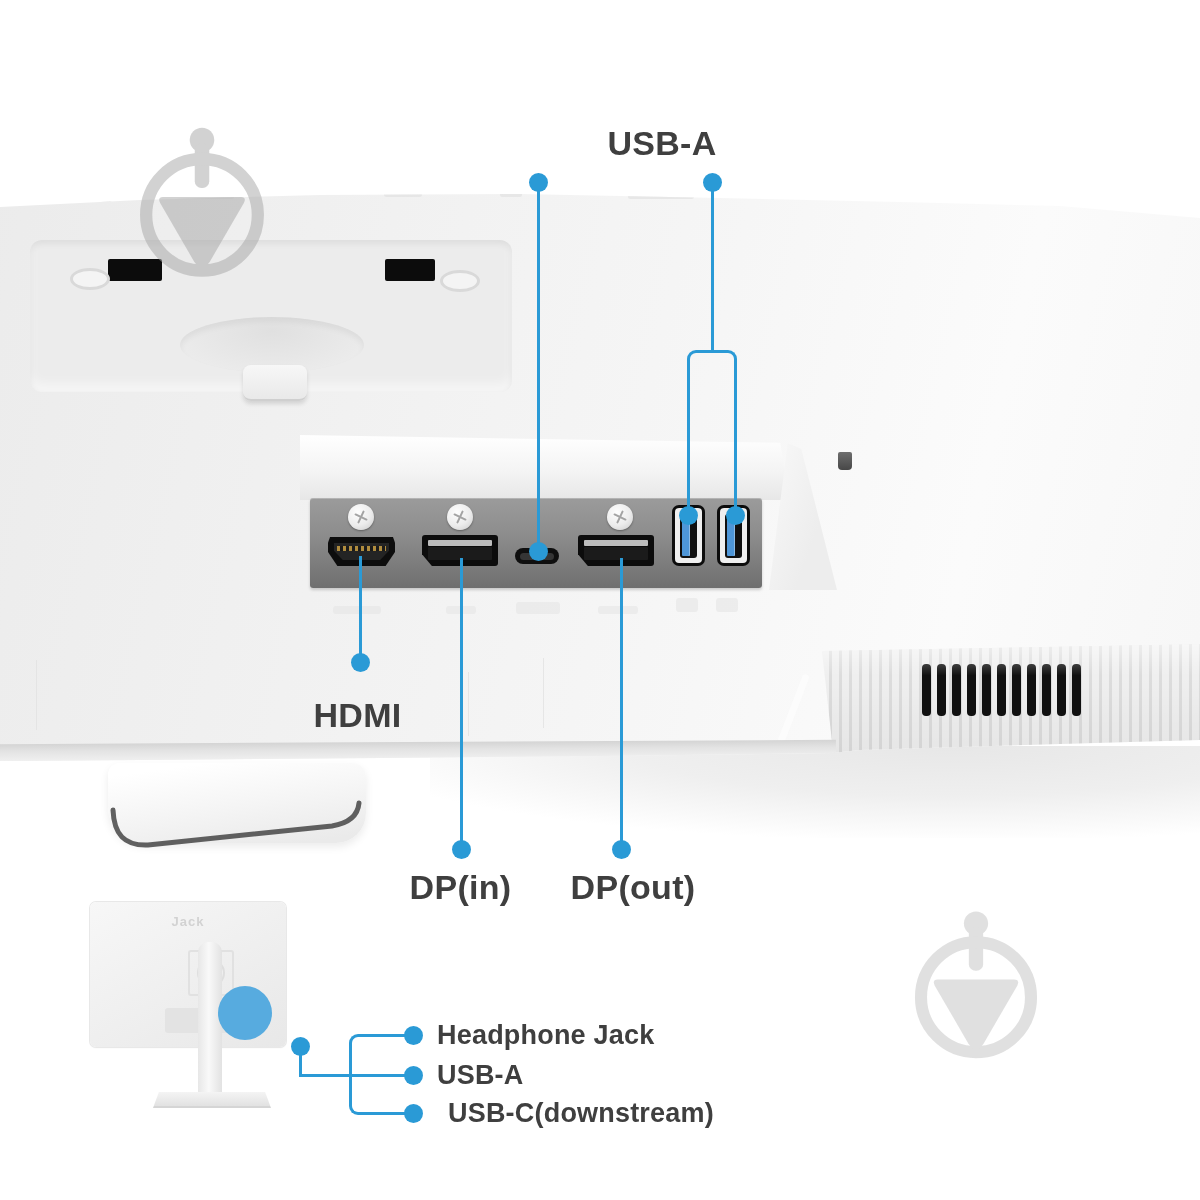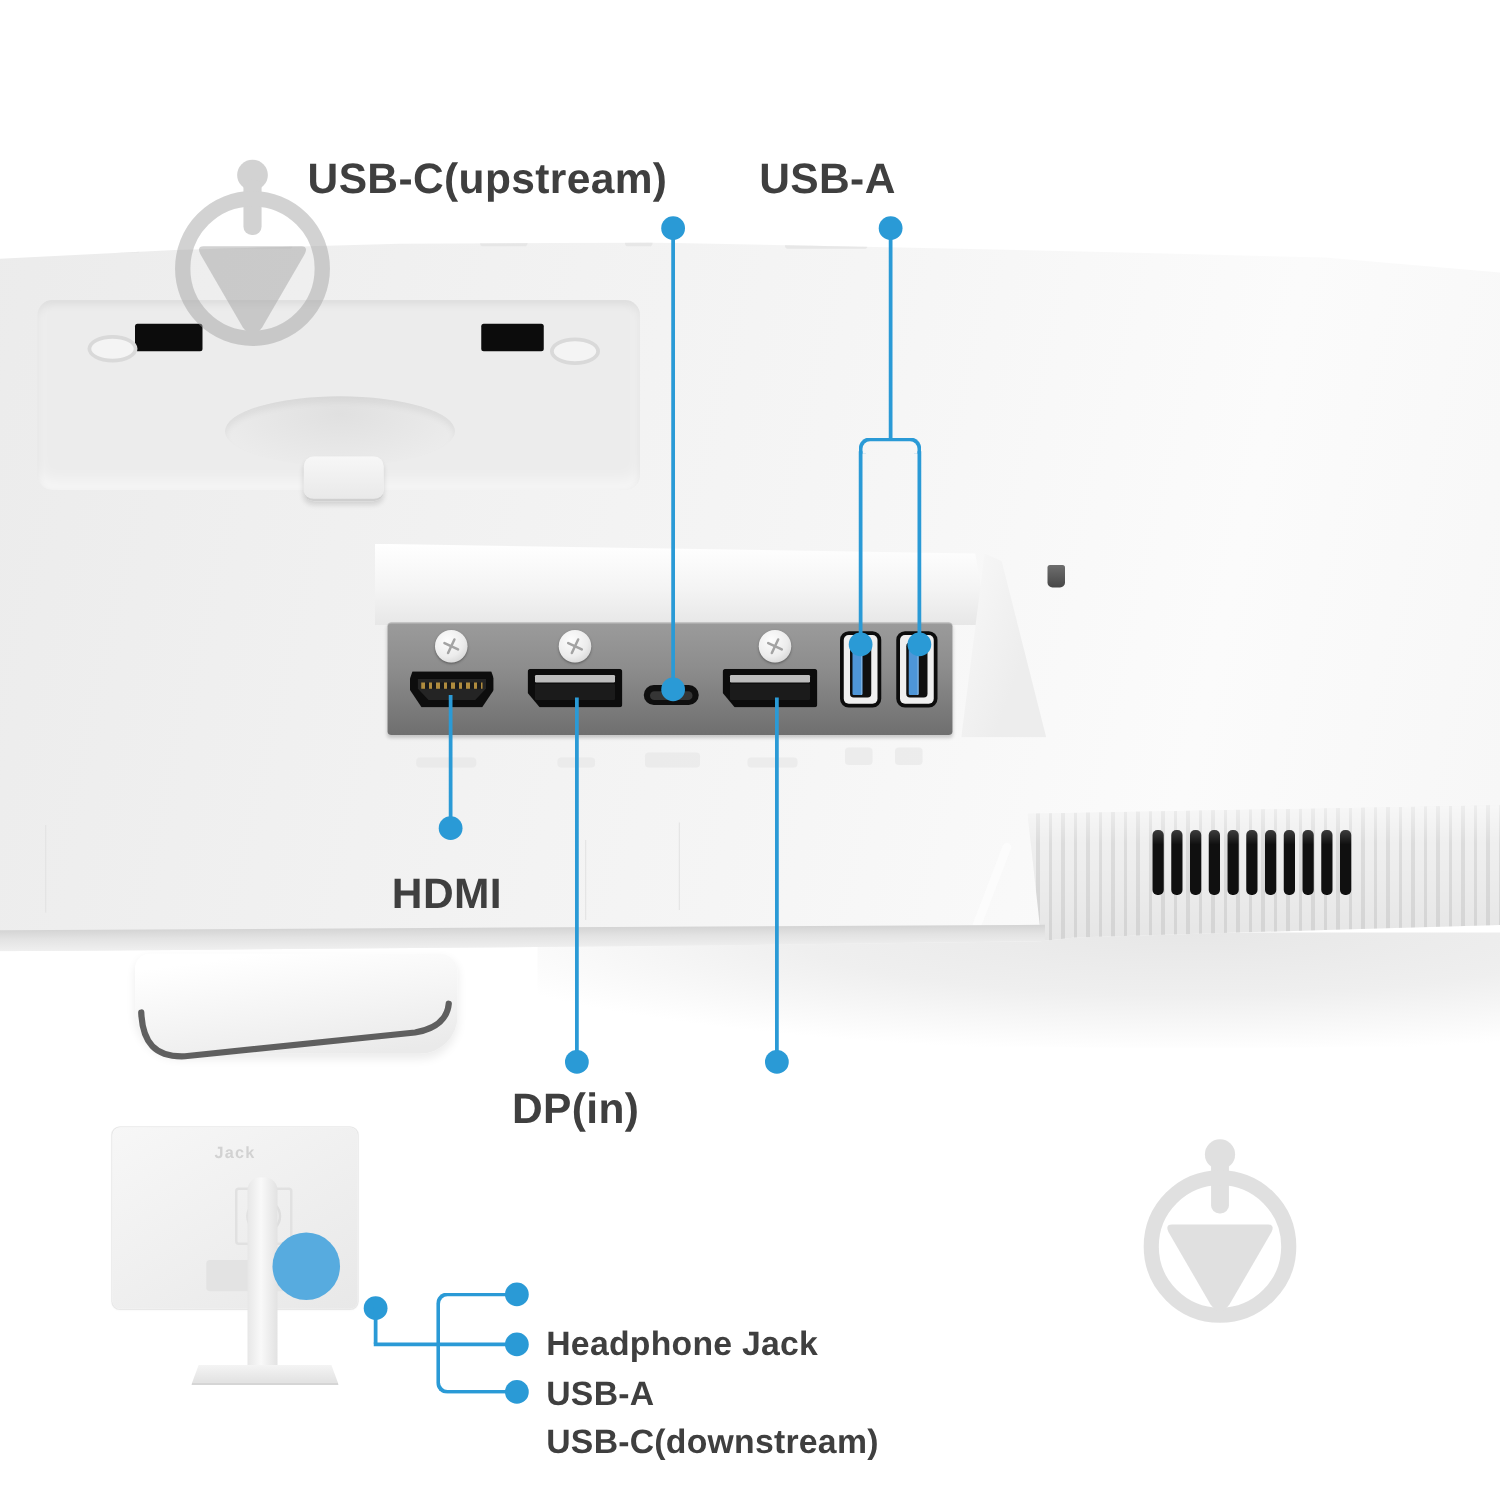--- a/index.html
+++ b/index.html
@@ -108,21 +108,21 @@
   
   .cdot{width:19px;height:19px;border-radius:50%;background:var(--callout_blue,#2a9ad6);}
   .clv{width:3px;background:var(--callout_blue,#2a9ad6);}
   .clh{height:3px;background:var(--callout_blue,#2a9ad6);}
   #bracket-usba{left:686.5px;top:350px;width:50px;height:13px;box-sizing:border-box;
     border:3px solid var(--callout_blue,#2a9ad6);border-bottom:none;border-radius:9px 9px 0 0;}
   #bracket-mini{left:348.5px;top:1033.5px;width:58px;height:81px;box-sizing:border-box;
     border:3px solid var(--callout_blue,#2a9ad6);border-right:none;border-radius:9px 0 0 9px;}
 
   .lbl{font-size:34px;font-weight:bold;letter-spacing:.3px;text-align:center;color:var(--label_text,#3f3f3f);white-space:nowrap;}
-  .lbl-sm{font-size:27px;font-weight:bold;letter-spacing:.2px;text-align:left;color:var(--label_text,#3f3f3f);white-space:nowrap;margin-top:40px;}
+  .lbl-sm{font-size:27px;font-weight:bold;letter-spacing:.2px;text-align:left;color:var(--label_text,#3f3f3f);white-space:nowrap;}
 </style>
 </head>
 <body>
 
 <div id="canvas">
 
   <div class="abs" id="monitor-shadow"></div>
 
   <div class="abs" id="monitor-body">
 
@@ -264,21 +264,21 @@
   <div class="abs cdot" style="left:611.5px;top:839.5px;"></div>
 
   <div class="abs cdot" style="left:290.5px;top:1036.5px;"></div>
   <div class="abs clv" style="left:298.5px;top:1046px;height:29px;"></div>
   <div class="abs clh" style="left:298.5px;top:1073.5px;width:114px;"></div>
   <div class="abs" id="bracket-mini"></div>
   <div class="abs cdot" style="left:403.5px;top:1025.5px;"></div>
   <div class="abs cdot" style="left:403.5px;top:1065.5px;"></div>
   <div class="abs cdot" style="left:403.5px;top:1103.5px;"></div>
 
-  <div class="abs lbl" style="left:215px;top:124px;width:350px;">USB-C(upstream)</div>
   <div class="abs lbl" style="left:592px;top:124px;width:140px;">USB-A</div>
   <div class="abs lbl" style="left:295px;top:696px;width:125px;">HDMI</div>
   <div class="abs lbl" style="left:393px;top:868px;width:135px;">DP(in)</div>
+  <div class="abs lbl" style="left:558px;top:868px;width:150px;">DP(out)</div>
   <div class="abs lbl-sm" style="left:437px;top:1020px;">Headphone Jack</div>
   <div class="abs lbl-sm" style="left:437px;top:1060px;">USB-A</div>
-  <div class="abs lbl-sm" style="left:437px;top:1098px;">USB-C(downstream)</div>
+  <div class="abs lbl-sm" style="left:448px;top:1098px;">USB-C(downstream)</div>
 
 </div>
 
 </body></html>

